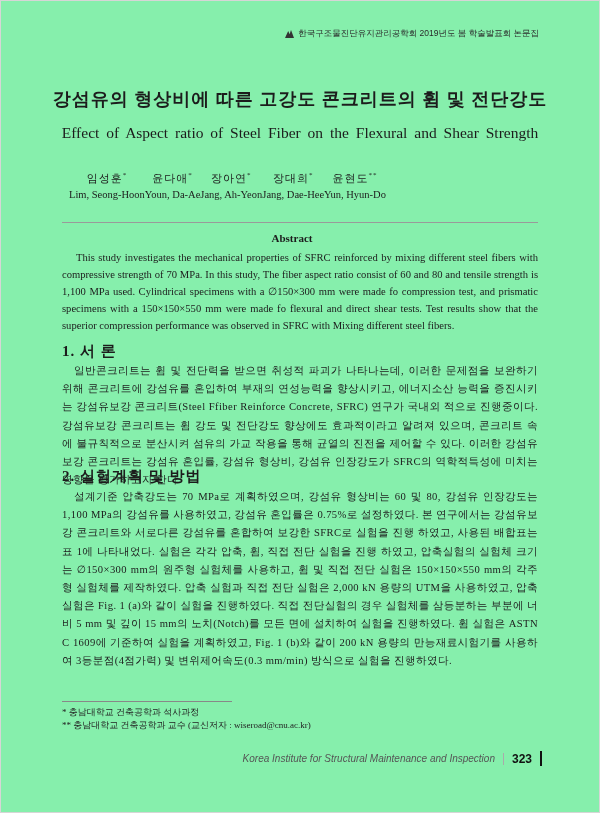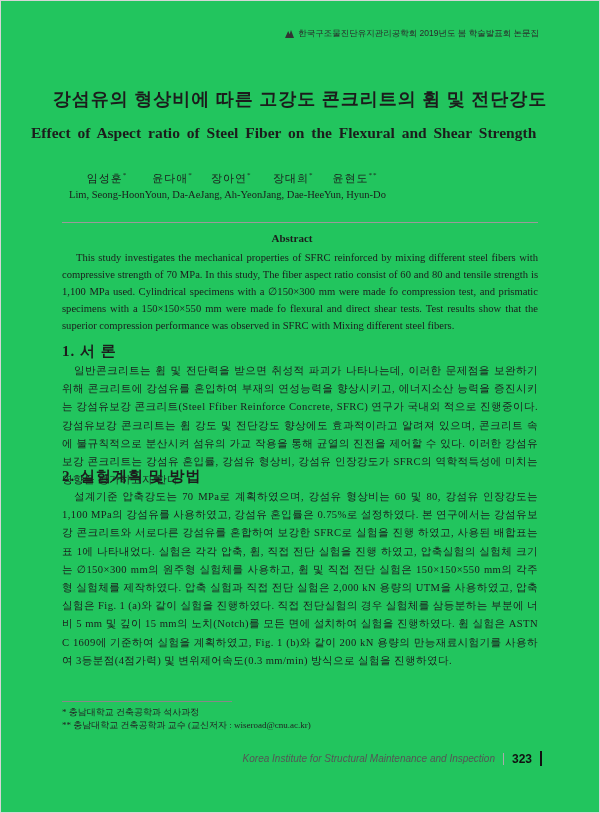--- a/index.html
+++ b/index.html
@@ -1,41 +1,41 @@
 <!DOCTYPE html>
 <html><head>
 <meta charset="utf-8">
 <style>
   html,body { margin:0; padding:0; background:#e9e9e9; }
   .page {
     position:relative;
     width:600px; height:813px;
     margin:0 auto;
-    background:#22c55e;
+    background:#86efac;
     border:1px solid #d6d6d6;
     box-sizing:border-box;
     font-family:"Liberation Serif","DejaVu Serif",serif;
     color:#1c1c1c;
     overflow:hidden;
   }
   .header {
     position:absolute; top:27px; right:60px;
     display:flex; align-items:center; gap:4px;
     font-family:"Liberation Sans","DejaVu Sans",sans-serif;
     font-size:8.5px; color:#2a2a2a;
   }
   .logo { display:inline-block; line-height:0; }
   .title-kr {
     position:absolute; top:86px; left:0; right:0;
     text-align:center; font-size:18px; font-weight:bold;
     letter-spacing:1px; margin:0;
   }
   .title-en {
     position:absolute; top:119px; left:30px; right:30px;
-    font-size:15.5px; font-weight:bold;
+    text-align:center; font-size:15.5px; font-weight:normal;
     line-height:26px; margin:0; word-spacing:3px;
   }
   .authors {
     position:absolute; top:170px; left:68px; right:80px;
     display:flex; justify-content:flex-start;
   }
   .author { text-align:center; }
   .author .kr { font-size:11px; letter-spacing:1px; }
   .author .kr sup { font-size:7px; }
   .author .en { font-size:10.5px; font-weight:normal; margin-top:3px; }

